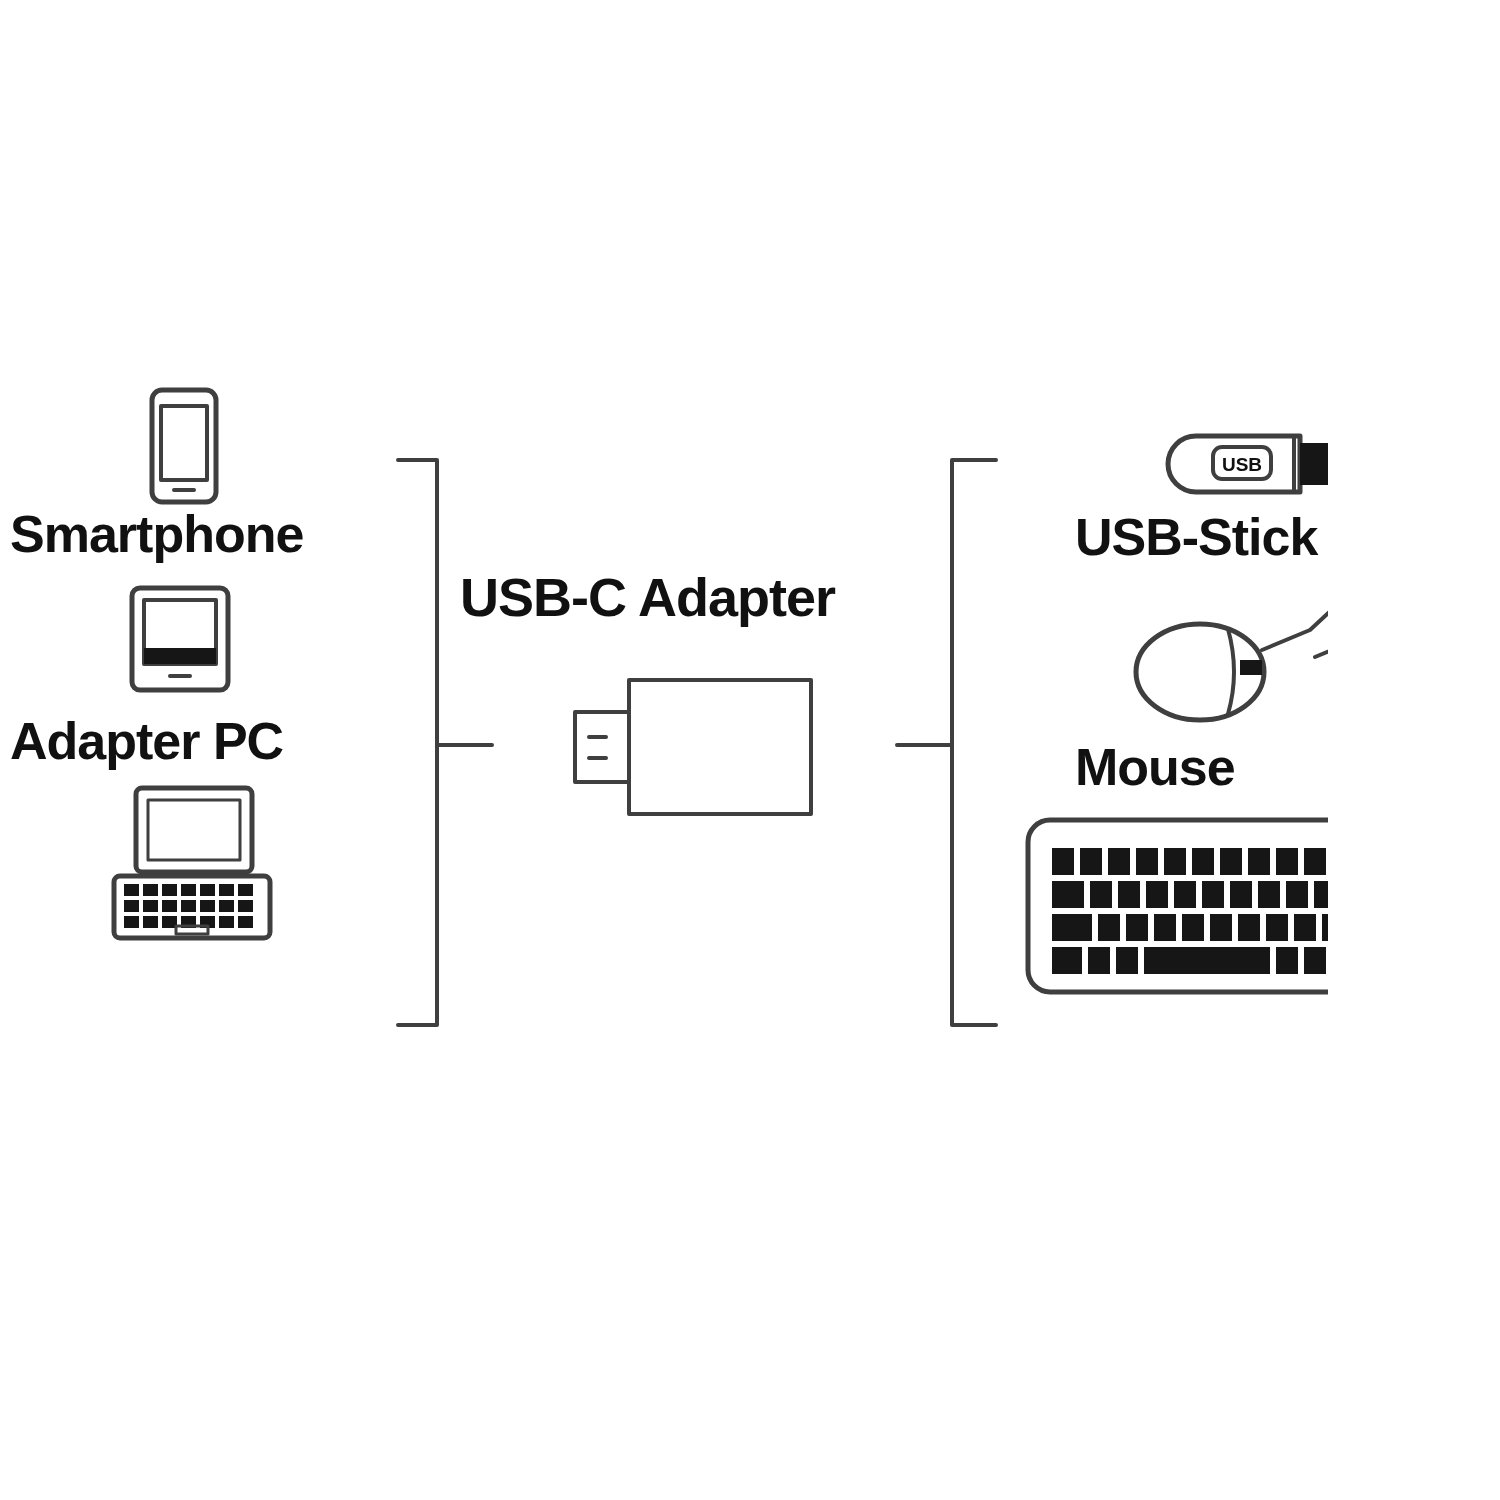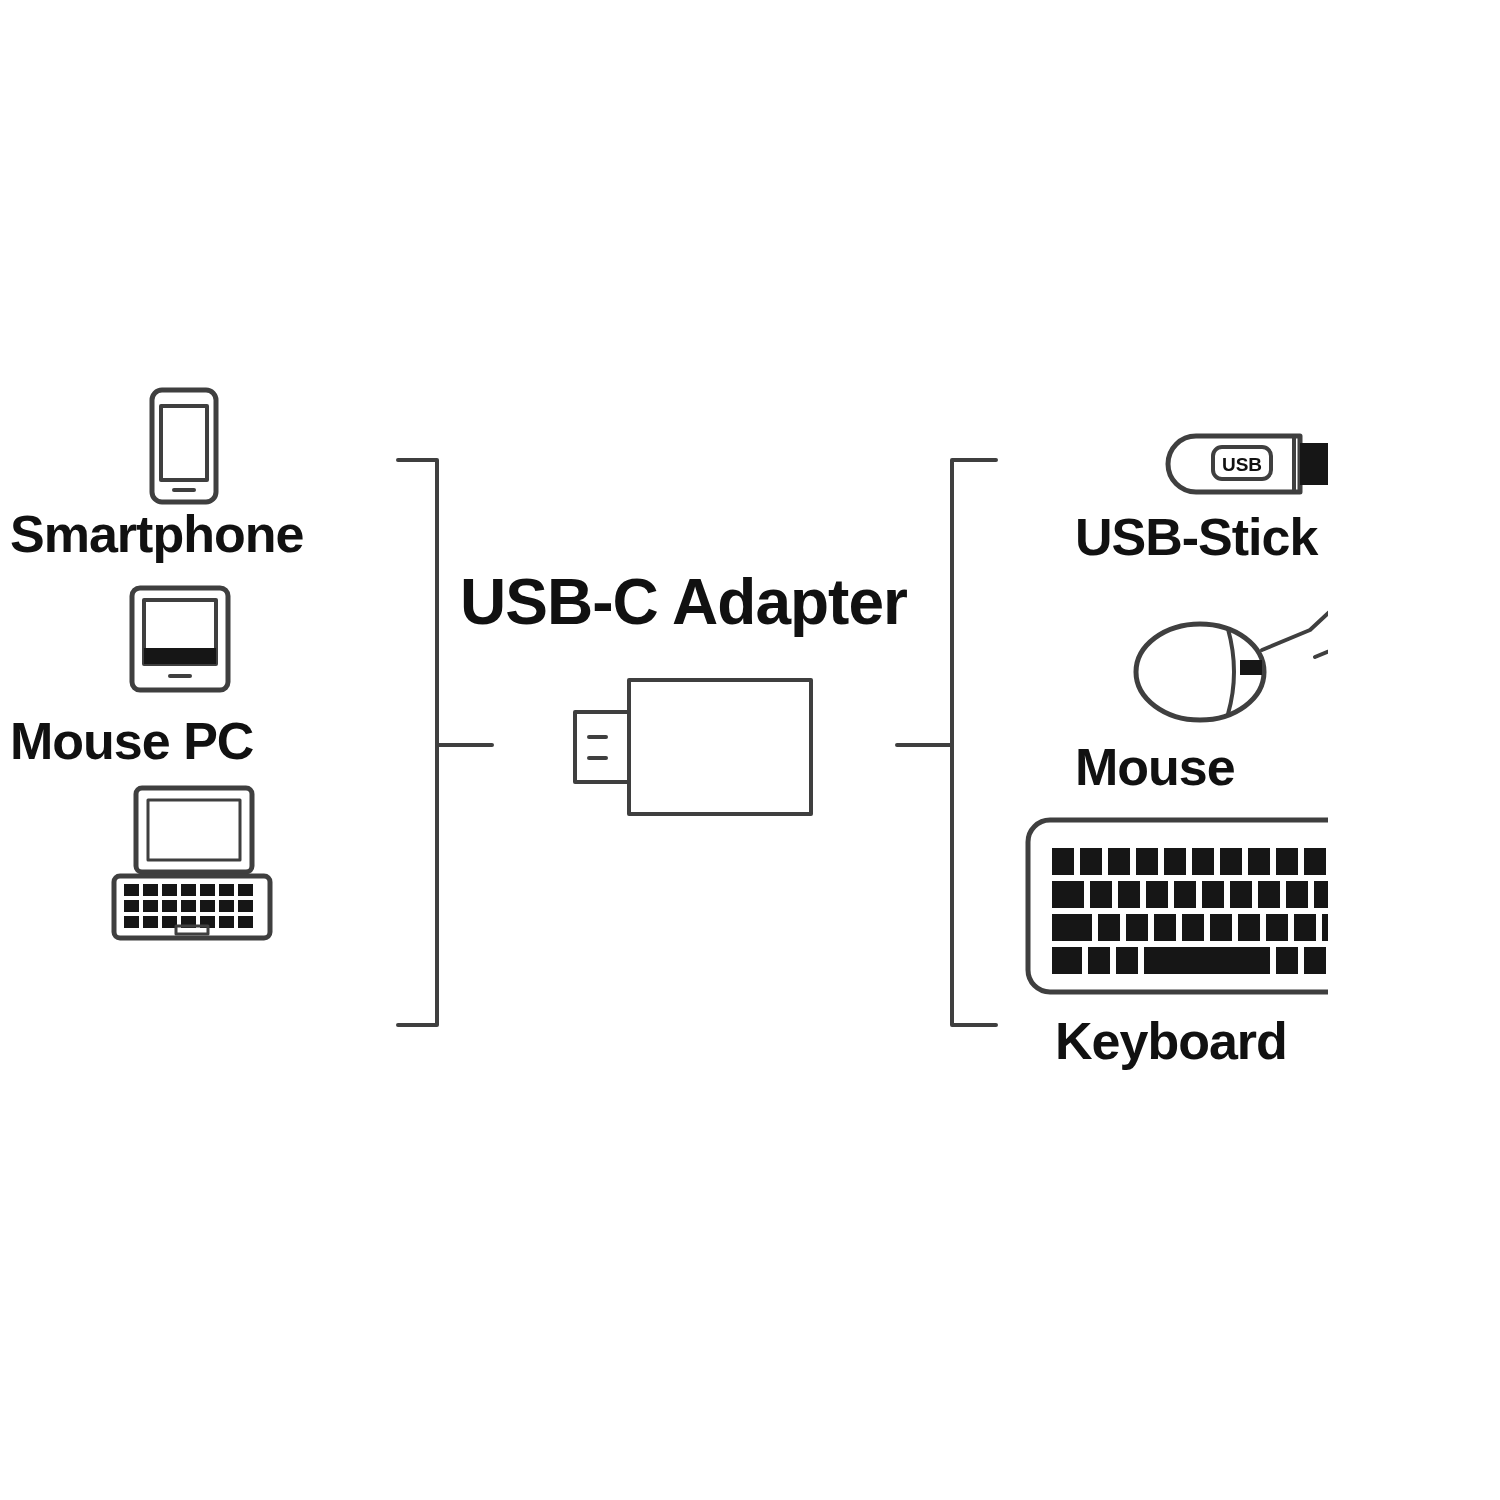--- a/index.html
+++ b/index.html
@@ -21,21 +21,21 @@
     font-weight:700;
     font-size:52px;
     line-height:1.15;
     color:var(--ink);
     letter-spacing:-1px;
     white-space:pre-line;
   }
   .label-smartphone{left:10px;top:505px;width:340px;}
   .label-tablet{left:10px;top:712px;width:340px;}
   .label-computer{left:10px;top:982px;width:340px;}
-  .label-adapter{left:460px;top:566px;width:480px;font-size:64px;}
+  .label-adapter{left:460px;top:566px;width:480px;font-size:54px;}
   .label-usbstick{left:1075px;top:508px;width:340px;}
   .label-mouse{left:1075px;top:738px;width:340px;}
   .label-keyboard{left:1055px;top:1012px;width:380px;}
 </style>
 </head>
 <body>
 
 <div class="canvas">
 
   <svg class="art" width="1500" height="1500" viewBox="0 0 1500 1500" fill="none" stroke-linecap="round" stroke-linejoin="round">
@@ -161,18 +161,17 @@
           <rect x="1414" y="914" width="13" height="27" fill="#161616"></rect>
           <rect x="1432" y="914" width="13" height="27" fill="#161616"></rect>
           <rect x="1396" y="947" width="13" height="27" fill="#161616"></rect>
           <rect x="1414" y="947" width="13" height="27" fill="#161616"></rect>
           <rect x="1432" y="947" width="13" height="27" fill="#161616"></rect>
         </g>
     </g>
   </svg>
 
   <div class="label label-smartphone">Smartphone</div>
-  <div class="label label-tablet">Mouse PC</div>
+  <div class="label label-tablet">Adapter PC</div>
   <div class="label label-adapter">USB-C Adapter</div>
   <div class="label label-mouse">Mouse</div>
   <div class="label label-usbstick">USB-Stick</div>
-  <div class="label label-keyboard">Keyboard</div>
 </div>
 
 </body></html>

